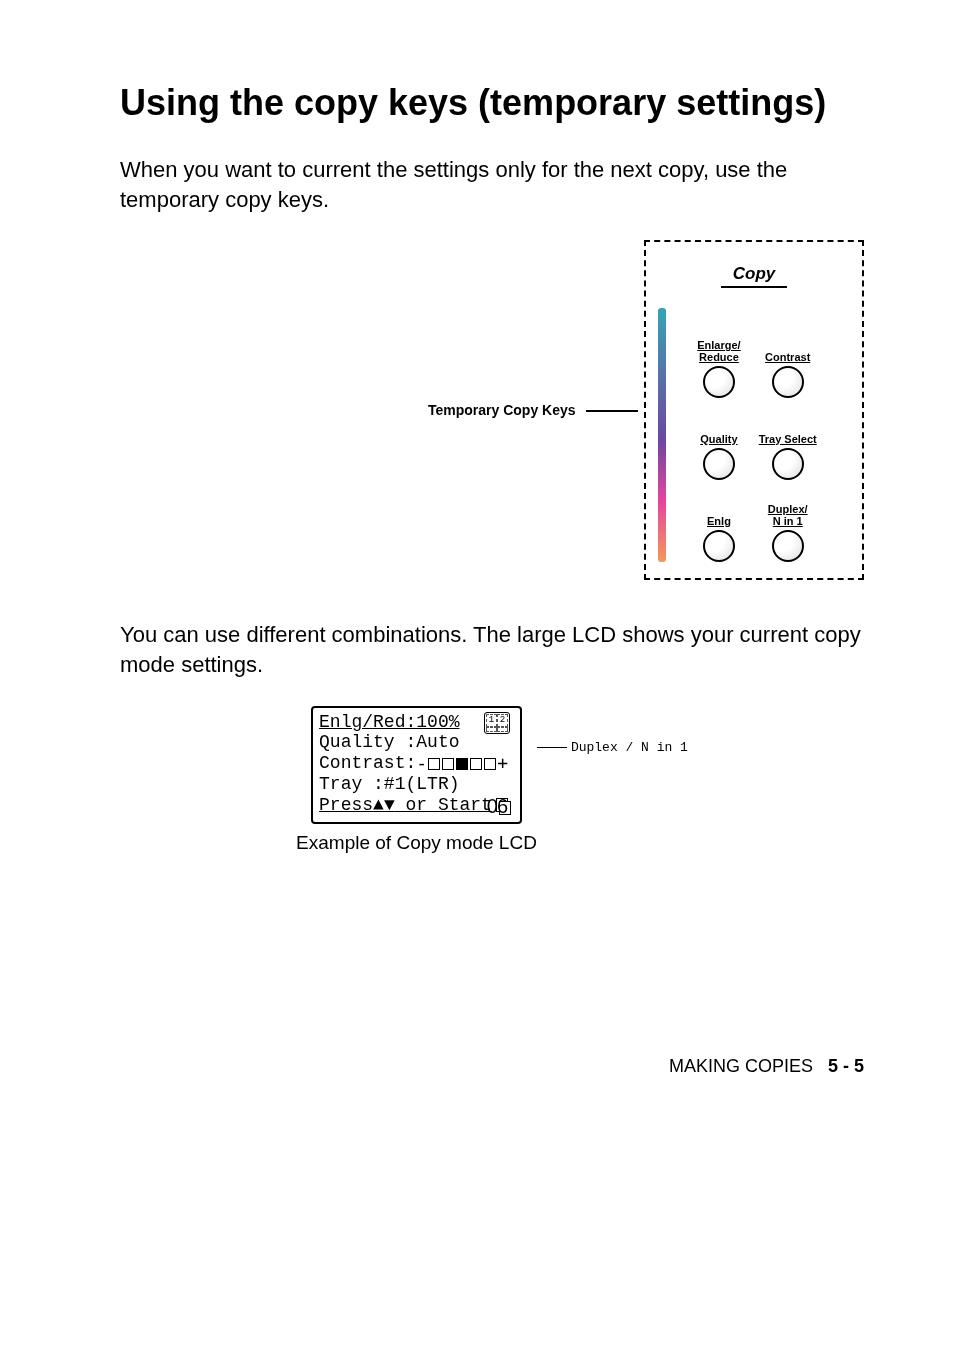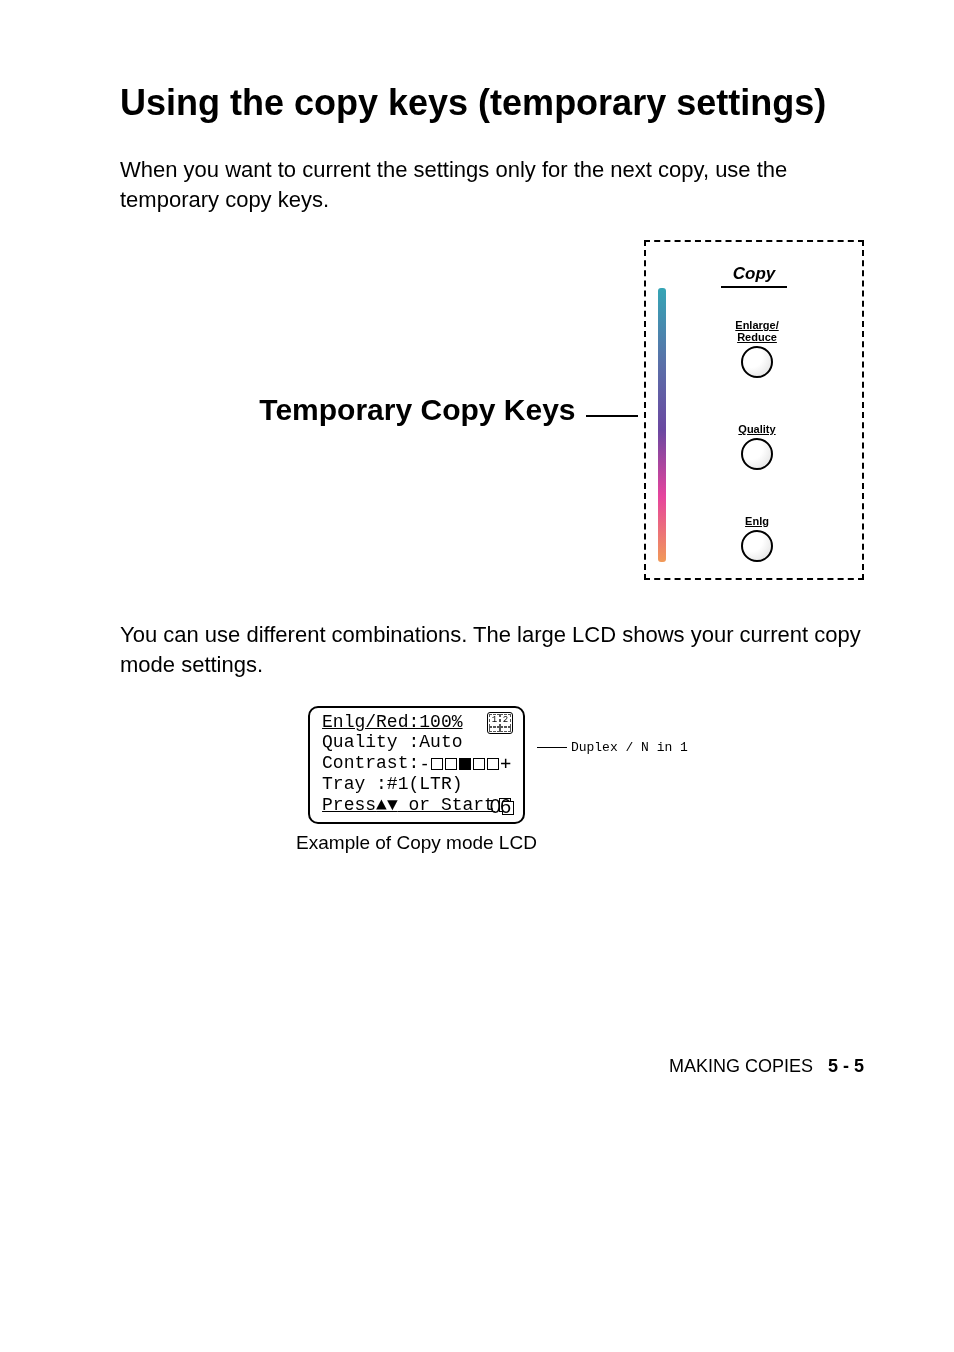--- a/index.html
+++ b/index.html
@@ -34,41 +34,42 @@
     align-items: center;
     margin: 0 0 40px 0;
   }
   .panel-left {
     flex: 1;
     text-align: right;
     padding-right: 6px;
   }
   .panel-caption {
     font-weight: bold;
-    font-size: 30px;
+    font-size: 14px;
     display: inline;
   }
   .panel-lead {
     display: inline-block;
     vertical-align: middle;
     width: 52px;
     border-top: 2px solid #000;
     margin-left: 6px;
   }
 
   .panel-box {
     width: 220px;
     height: 340px;
     border: 2px dashed #000;
     position: relative;
     display: flex;
     flex-direction: column;
     align-items: stretch;
     padding: 22px 18px 16px 18px;
     box-sizing: border-box;
+    gap: 20px;
   }
   .panel-header {
     text-align: center;
     margin-bottom: 6px;
   }
   .panel-header-label {
     font-style: italic;
     font-weight: bold;
     font-family: Arial, Helvetica, sans-serif;
     font-size: 17px;
@@ -144,22 +145,22 @@
     display: flex;
     justify-content: center;
     margin-top: 4px;
   }
   .lcd-row {
     display: flex;
     align-items: center;
   }
   .lcd {
     border: 2px solid #000;
-    border-radius: 10px;
-    padding: 4px 10px 4px 12px;
+    border-radius: 4px;
+    padding: 4px 10px 4px 6px;
     font-family: "Courier New", monospace;
     font-size: 18px;
     line-height: 1.15;
     position: relative;
     height: 118px;
     box-sizing: border-box;
   }
   .lcd-line { white-space: nowrap; display: flex; align-items: center; }
   .lcd .underline { text-decoration: underline; }
   .contrast-seg {
@@ -293,20 +294,34 @@
             </div>
             <div class="key-cell">
               <div class="key-label">Quality</div>
               <div class="key-circle"></div>
             </div>
             <div class="key-cell">
               <div class="key-label">Enlg</div>
               <div class="key-circle"></div>
             </div>
           </div>
+          <div class="panel-col">
+            <div class="key-cell">
+              <div class="key-label">Contrast</div>
+              <div class="key-circle"></div>
+            </div>
+            <div class="key-cell">
+              <div class="key-label">Tray Select</div>
+              <div class="key-circle"></div>
+            </div>
+            <div class="key-cell">
+              <div class="key-label">Duplex/<br>N in 1</div>
+              <div class="key-circle"></div>
+            </div>
+          </div>
         </div>
       </div>
     </div>
   </div>
 
   <p class="intro">You can use different combinations. The large LCD shows your current copy mode settings.</p>
 
   <div class="lcd-wrap">
     <div class="lcd-row">
       <div style="display:flex;flex-direction:column;align-items:center;">

